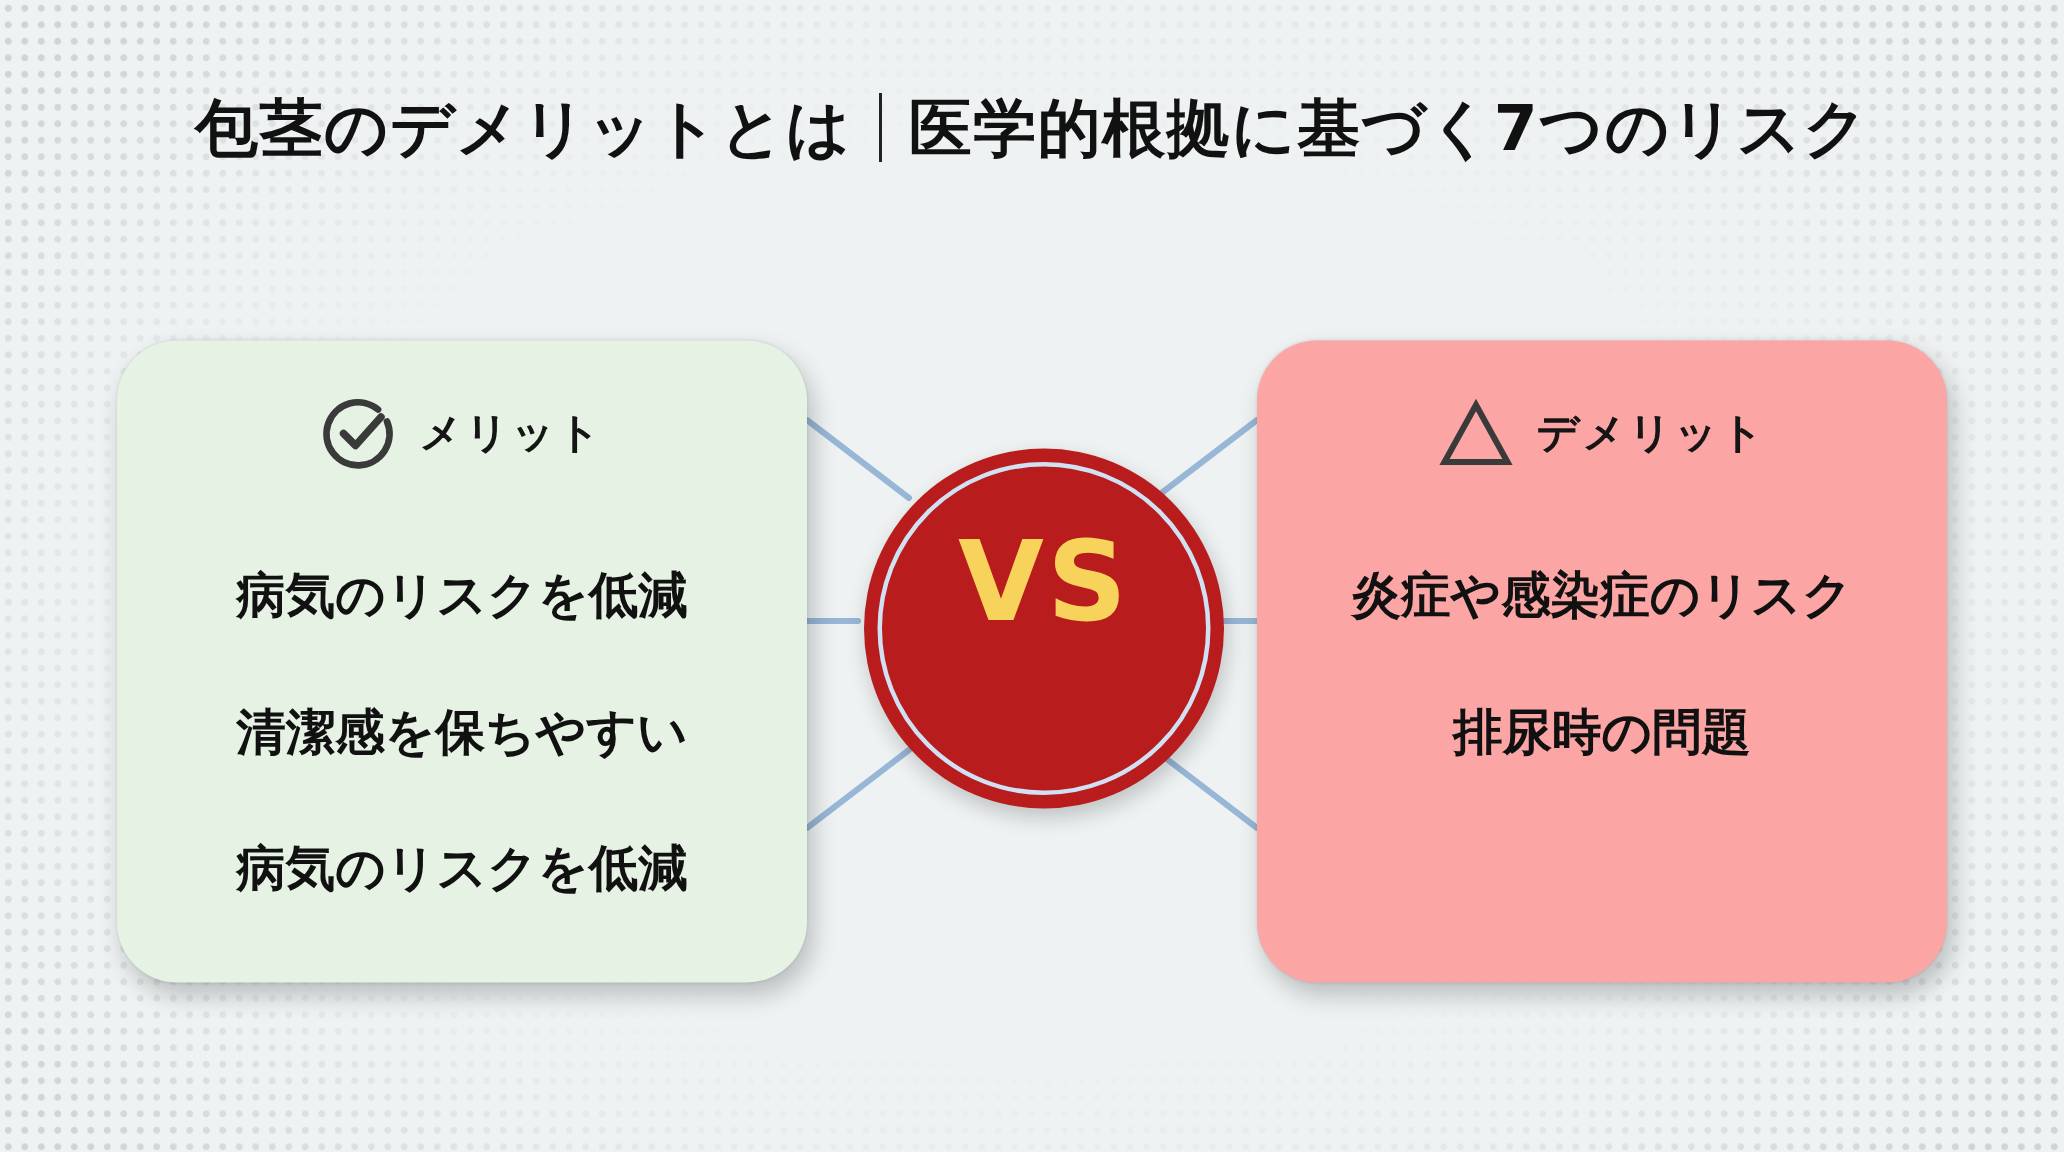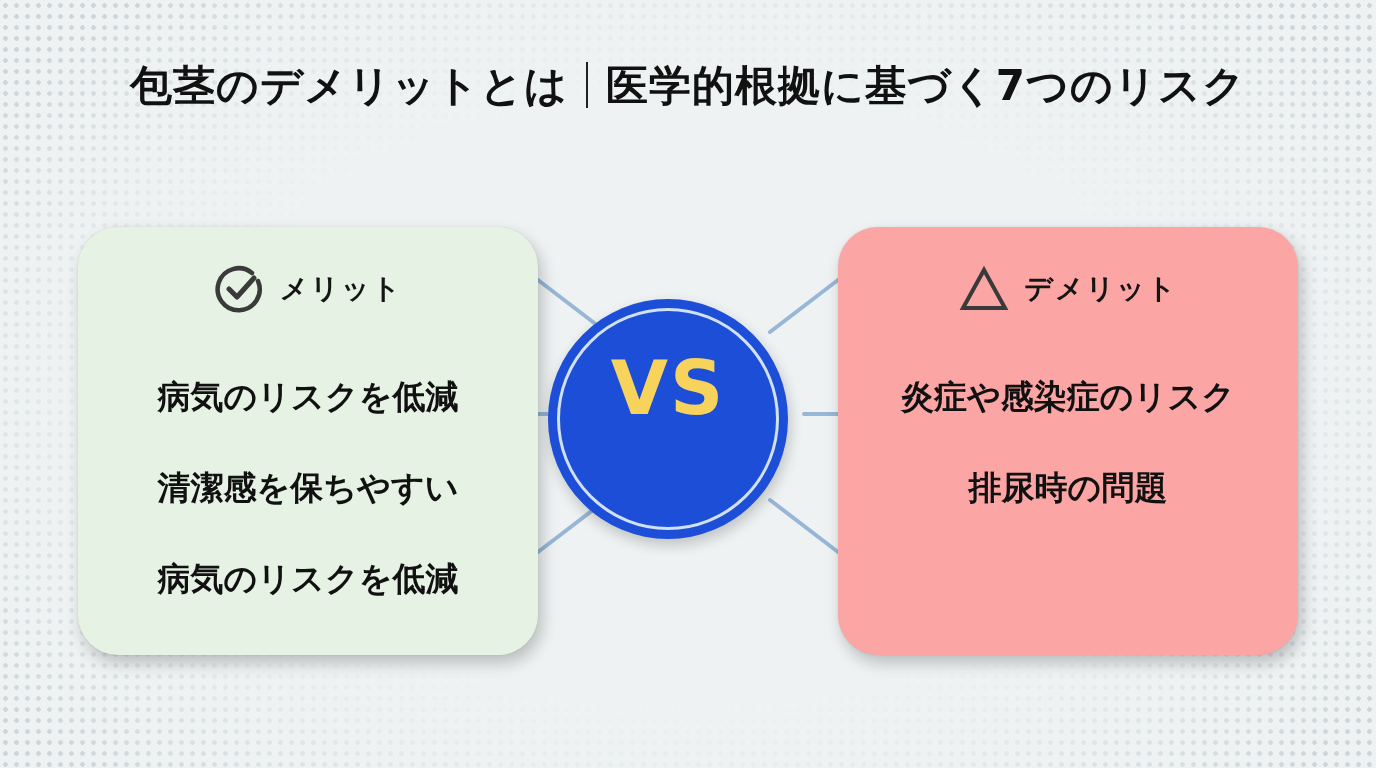--- a/index.html
+++ b/index.html
@@ -106,26 +106,26 @@
     .card-item {
       font-size: 33px;
       font-weight: bold;
       color: #111;
       height: 91px;
       line-height: 60px;
       white-space: nowrap;
     }
     .vs {
       position: absolute;
-      left: 548px;
+      left: 576px;
       top: 299px;
       width: 240px;
       height: 240px;
       border-radius: 50%;
-      background: #1d4ed8;
+      background: #b91c1c;
       box-shadow: 2px 6px 14px rgba(0,0,0,0.2);
     }
     .vs-ring {
       position: absolute;
       left: 9px;
       top: 9px;
       width: 216px;
       height: 216px;
       border-radius: 50%;
       border: 3px solid #cfe1f3;

